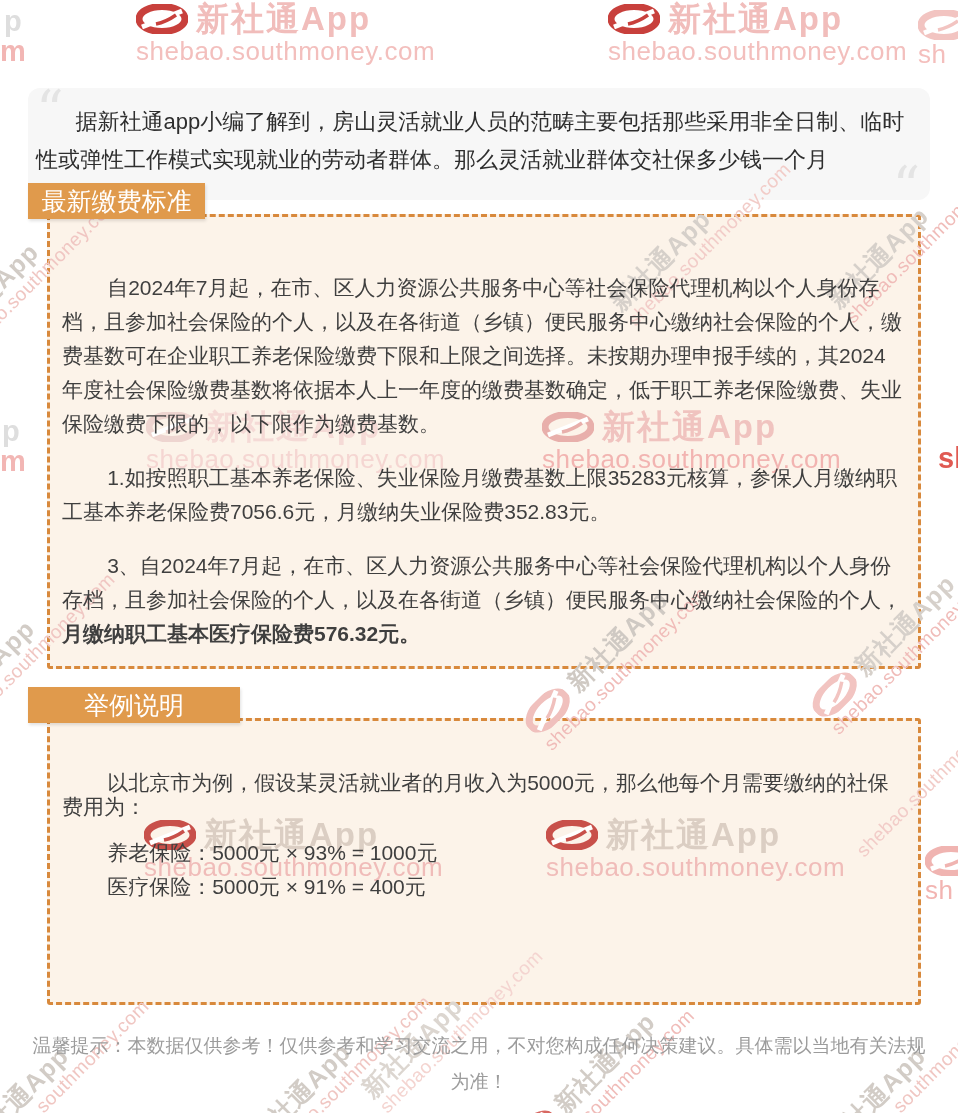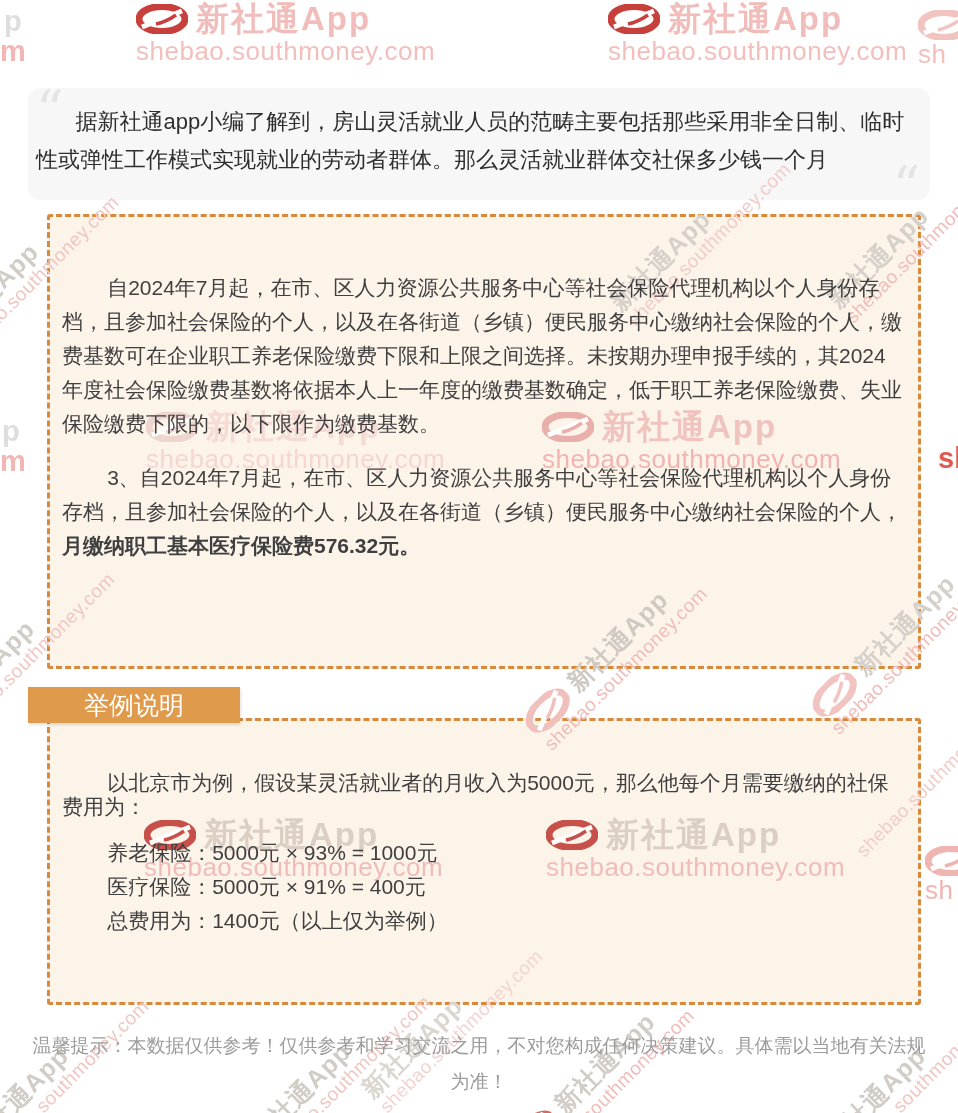--- a/index.html
+++ b/index.html
@@ -248,28 +248,29 @@
       </div>
     </div>
 
 
   <div class="quote">
     <span class="q-mark q-open">“</span>
     <p class="z2">据新社通app小编了解到，房山灵活就业人员的范畴主要包括那些采用非全日制、临时性或弹性工作模式实现就业的劳动者群体。那么灵活就业群体交社保多少钱一个月</p>
     <span class="q-mark q-close">“</span>
   </div>
 
+  <div class="section-label label1">最新缴费标准</div>
   <div class="content-box box1">
     <p>自2024年7月起，在市、区人力资源公共服务中心等社会保险代理机构以个人身份存档，且参加社会保险的个人，以及在各街道（乡镇）便民服务中心缴纳社会保险的个人，缴费基数可在企业职工养老保险缴费下限和上限之间选择。未按期办理申报手续的，其2024年度社会保险缴费基数将依据本人上一年度的缴费基数确定，低于职工养老保险缴费、失业保险缴费下限的，以下限作为缴费基数。</p>
+    <p>1.如按照职工基本养老保险、失业保险月缴费基数上限35283元核算，参保人月缴纳职工基本养老保险费7056.6元，月缴纳失业保险费352.83元。</p>
     <p><span>3、自2024年7月起，在市、区人力资源公共服务中心等社会保险代理机构以个人身份存档，且参加社会保险的个人，以及在各街道（乡镇）便民服务中心缴纳社会保险的个人，</span><span class="bold">月缴纳职工基本医疗保险费576.32元。</span></p>
   </div>
 
   <div class="section-label label2">举例说明</div>
   <div class="content-box box2">
     <p class="lead">以北京市为例，假设某灵活就业者的月收入为5000元，那么他每个月需要缴纳的社保费用为：</p>
     <p>养老保险：5000元 × 93% = 1000元</p>
     <p>医疗保险：5000元 × 91% = 400元</p>
-    <p>总费用为：1400元（以上仅为举例）</p>
   </div>
 
   <div class="footer-note">温馨提示：本数据仅供参考！仅供参考和学习交流之用，不对您构成任何决策建议。具体需以当地有关法规为准！</div>
 
 </div>
 
 </body></html>

